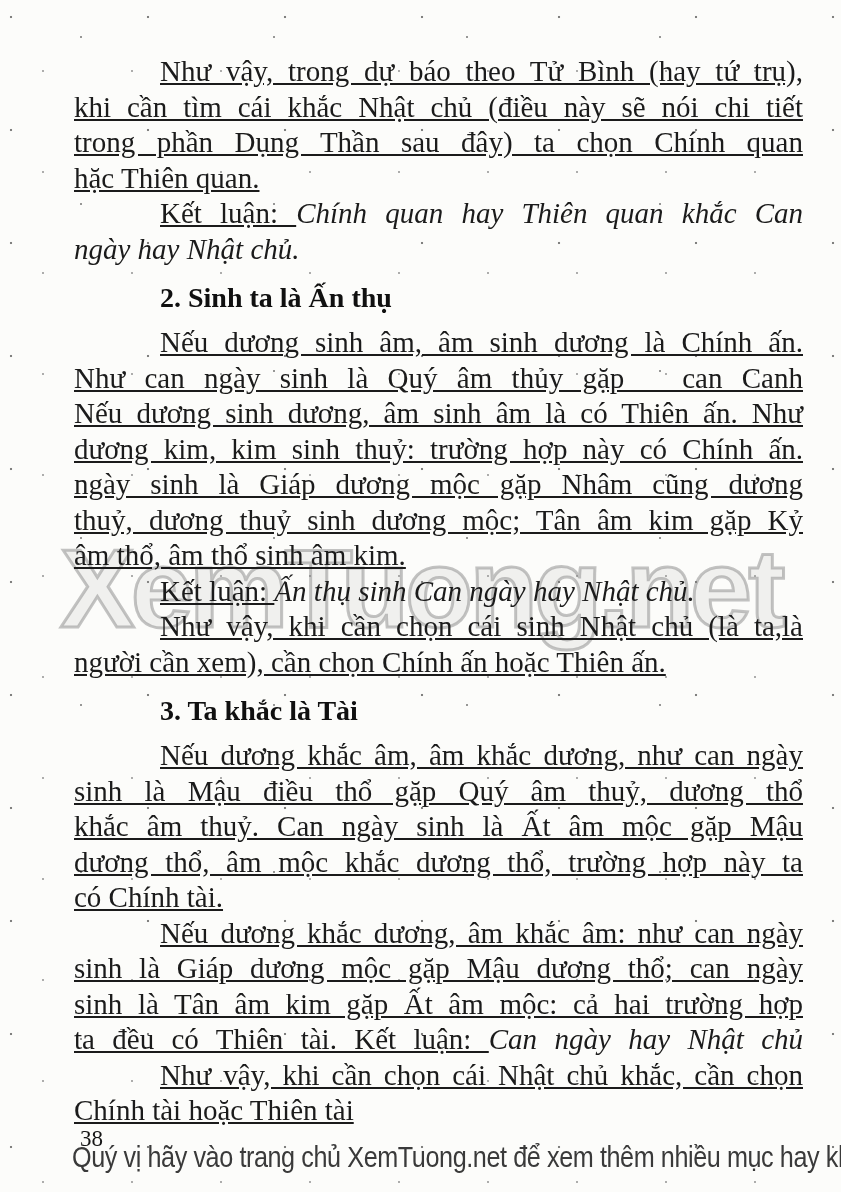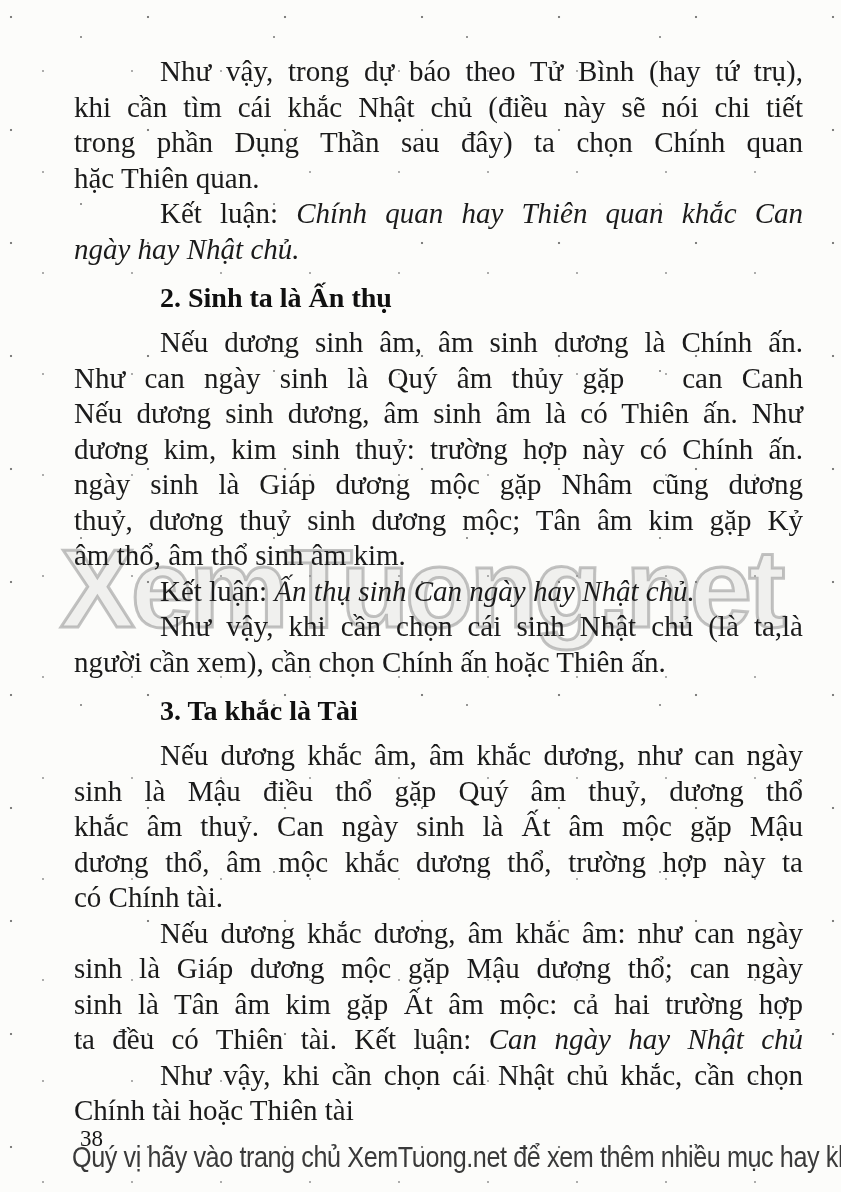--- a/index.html
+++ b/index.html
@@ -22,21 +22,21 @@
     -webkit-text-stroke:3px rgba(125,125,125,0.45);
     text-stroke:3px rgba(125,125,125,0.45);
   }
   .content { position:absolute; left:74px; top:54px; width:729px; z-index:2;
     font-size:29px; line-height:35.5px; }
   .line { text-align:justify; text-align-last:justify; }
   .line.last { text-align:left; text-align-last:left; }
   .line.indent { text-indent:86px; }
   .heading { font-weight:bold; font-size:28px; text-indent:86px;
     margin:13px 0 9px 0; line-height:36px; color:#101010; }
-  .r { font-style:normal; }
+  .r { font-style:normal;text-decoration:underline; }
   .i { font-style:italic; }
   .bi { font-style:italic; font-weight:normal; }
   .page-number {
     position:absolute; left:80px; top:1126px; z-index:2;
     font-family:"Liberation Serif", serif; font-size:23px; color:#161616;
   }
   .footer {
     position:absolute; left:72px; top:1140px; z-index:3;
     font-family:"Liberation Sans", sans-serif; font-size:30px;
     color:#3a3a3a; white-space:nowrap; letter-spacing:-0.5px;

